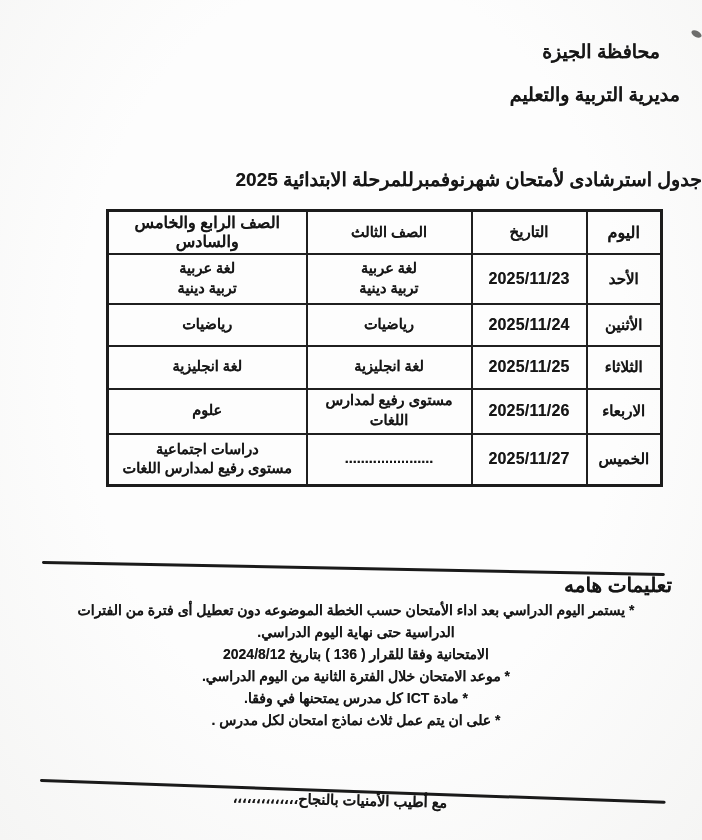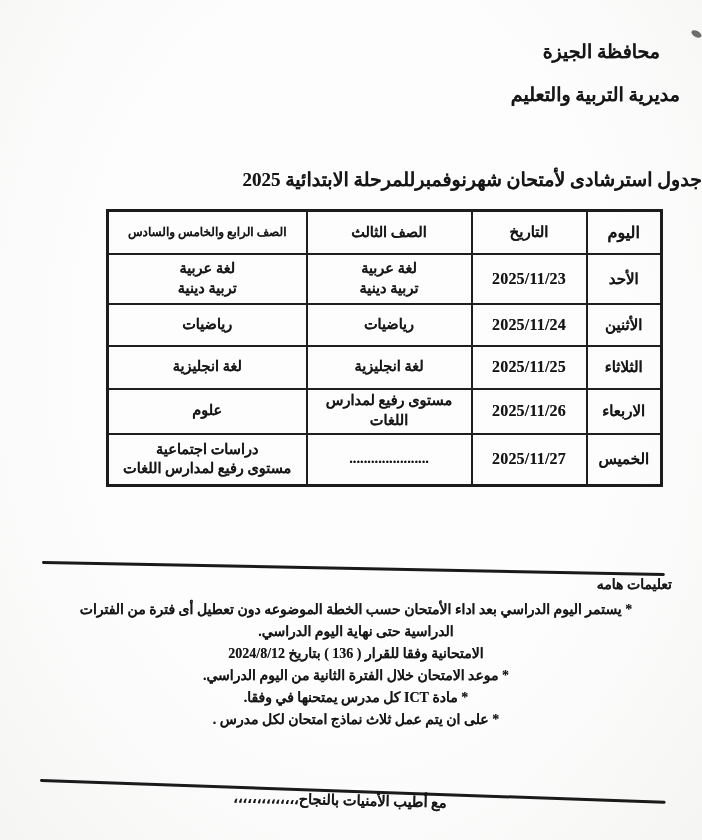--- a/index.html
+++ b/index.html
@@ -3,21 +3,21 @@
 <meta charset="utf-8">
 <style>
   html, body { margin: 0; padding: 0; background: #ffffff; }
   .page {
     position: relative;
     width: 702px;
     height: 840px;
     overflow: hidden;
     background: radial-gradient(ellipse at 50% 42%, #fdfdfd 55%, #f5f5f4 100%);
     color: #161616;
-    font-family: Liberation Serif, serif;
+    font-family: Liberation Sans, sans-serif;
     direction: rtl;
     text-shadow: 0 0 0.5px rgba(20,20,20,0.55);
     margin-left: 14px;
   }
 
   
   .doc-header {
     position: absolute;
     top: 40px;
     right: 22px;
@@ -55,21 +55,21 @@
     text-align: center;
     vertical-align: middle;
     font-weight: bold;
     padding: 1px 2px;
     overflow: hidden;
   }
   table.schedule { border: 3px solid #1c1c1c; }
   .th-day   { font-size: 16px; }
   .th-date  { font-size: 15px; }
   .th-g3    { font-size: 14.5px; border-radius: 10px; }
-  .th-g456  { font-size: 12px; }
+  .th-g456  { font-size: 16px; }
   td.cell-day  { font-size: 15px; }
   td.cell-date { font-size: 16px; direction: ltr; letter-spacing: 0.2px; }
   td.cell-subj { font-size: 14.5px; line-height: 1.35; white-space: pre-line; }
 
   
   .rule {
     position: absolute;
     height: 3px;
     background: #1a1a1a;
     border-radius: 2px;
@@ -81,21 +81,21 @@
   
   .notes {
     position: absolute;
     top: 575px;
     right: 30px;
     left: 40px;
     font-weight: bold;
     font-size: 14px;
   }
   .notes-heading {
-    font-size: 14px;
+    font-size: 20px;
     line-height: 20px;
     margin-bottom: 4px;
     text-align: right;
   }
   .note-line1 { text-align: center;  line-height: 22px; white-space: nowrap; }
   .note-line2 { text-align: center; line-height: 22px; }
   .note-line2:empty { display: none; }
 
   
   .doc-footer {

